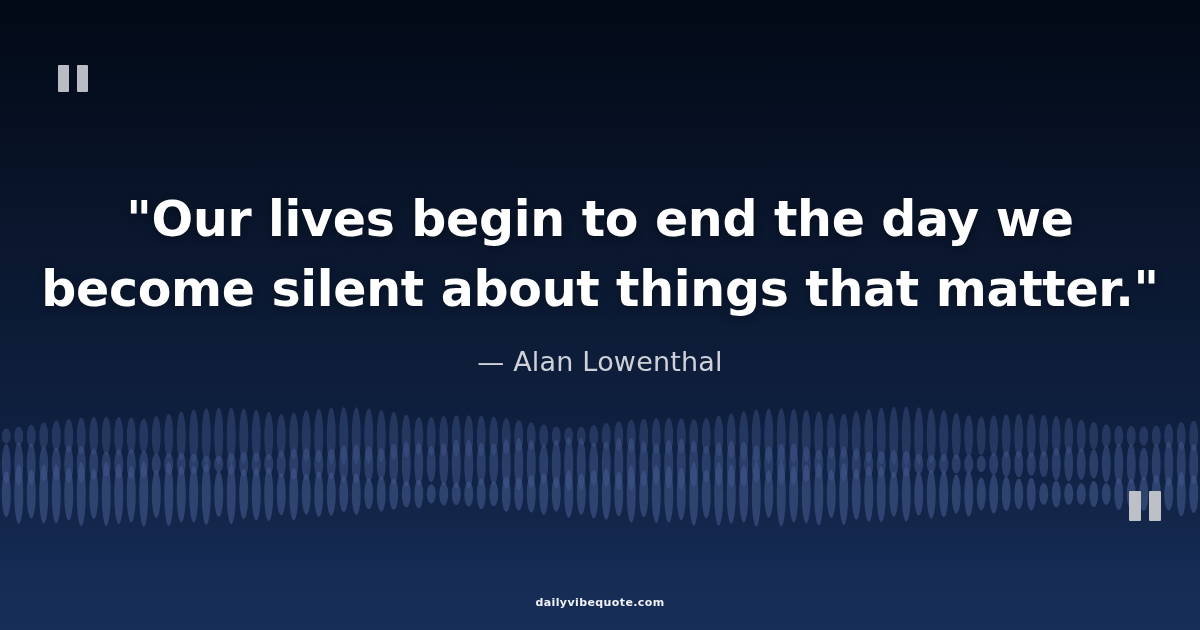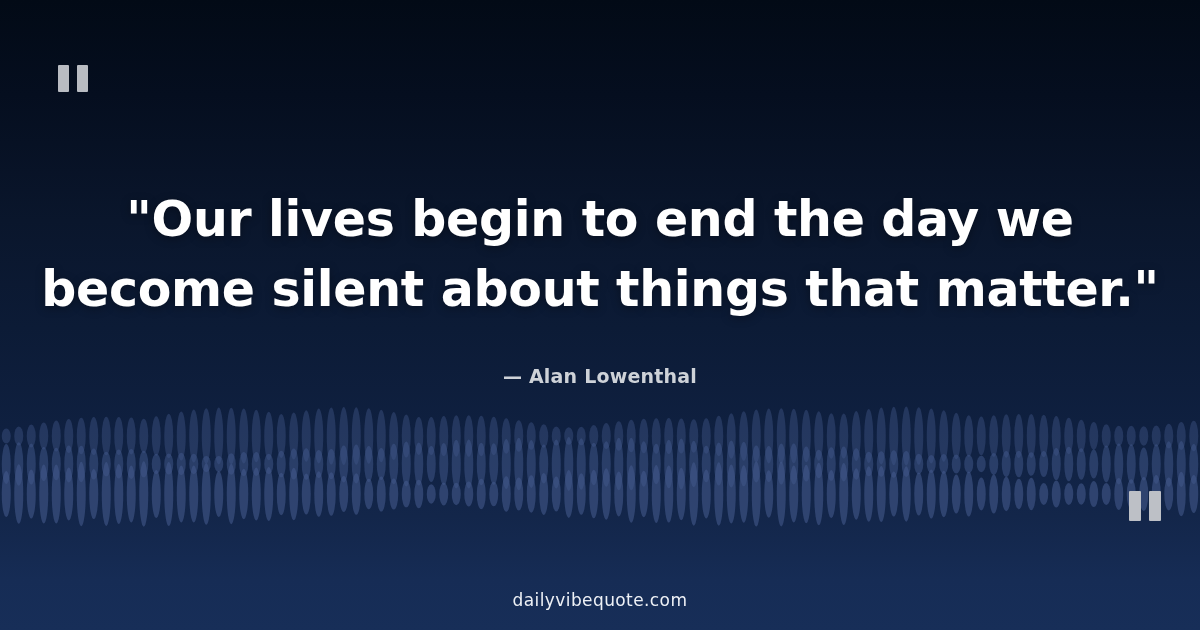--- a/index.html
+++ b/index.html
@@ -71,39 +71,39 @@
     color:#ffffff;
     font-size:49px;
     font-weight:700;
     line-height:70px;
     letter-spacing:-0.3px;
     white-space:pre-line;
     text-shadow:0 2px 10px rgba(0,0,0,0.35);
   }
 
   #author {
-    margin-top:40px;
+    margin-top:21px;
     color:#ced2d8;
-    font-size:19px;
-    font-weight:700;
+    font-size:27px;
+    font-weight:400;
     letter-spacing:0.2px;
   }
 
   
   #footer {
     position:absolute;
     left:0; right:0;
     bottom:20px;
     text-align:center;
     z-index:5;
   }
   #site-url {
     color:#eef1f6;
-    font-size:17px;
-    font-weight:400;
+    font-size:11px;
+    font-weight:700;
     letter-spacing:0.4px;
     margin-top:44px;
   }
 </style>
 </head>
 <body>
 
 <div id="card">
 
   <div id="wave-layer">

